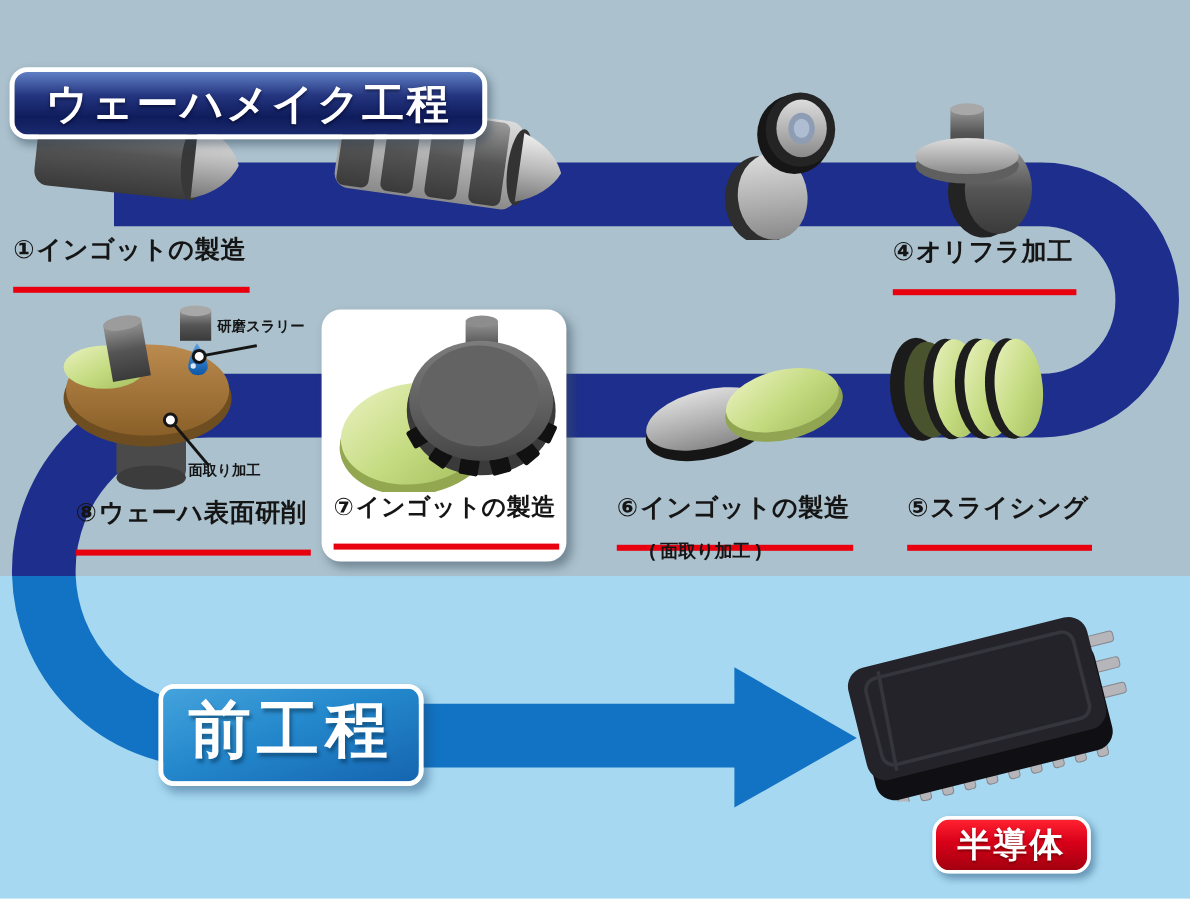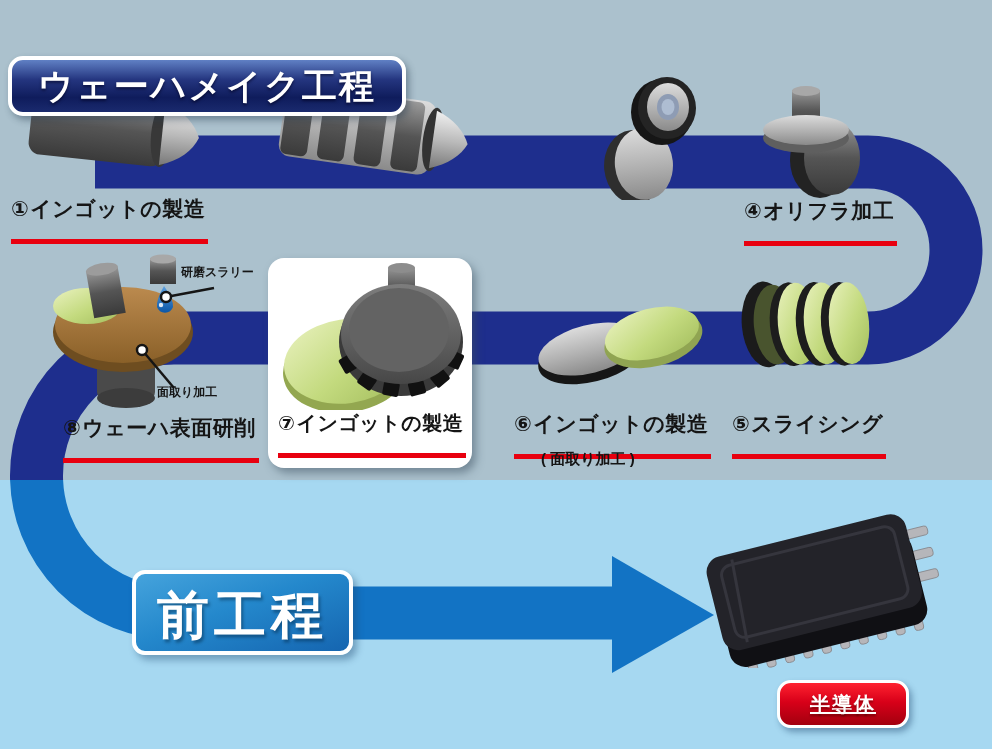--- a/index.html
+++ b/index.html
@@ -37,37 +37,37 @@
   .card7 .step{left:10px;top:154px;font-size:20px;}
 
   
   .anno{position:absolute;z-index:6;font-weight:bold;font-size:12px;color:#151515;white-space:nowrap;}
   #anno-svg{left:0;top:0;z-index:5;}
   .anno-line{stroke:#151515;stroke-width:2.5;}
   .anno-dot{fill:#fff;stroke:#151515;stroke-width:2.5;}
 
   
   .flow-box{position:absolute;z-index:3;border:4px solid #fff;border-radius:13px;
-    display:flex;align-items:flex-end;justify-content:center;
+    display:flex;align-items:flex-start;justify-content:center;
     box-shadow:4px 5px 7px rgba(30,70,110,.4);}
   .flow-box span{color:#fff;font-weight:bold;font-size:52px;letter-spacing:5px;
     text-shadow:2px 3px 3px rgba(0,40,70,.45);white-space:nowrap;}
   .front-box{left:132px;top:570px;width:213px;height:77px;
     background:linear-gradient(160deg,#45a3dc 0%,#2488cc 45%,#1565b0 100%);}
   .back-box{left:368px;top:570px;width:214px;height:74px;
     background:linear-gradient(160deg,#25b37e 0%,#14a06a 45%,#0c9158 100%);}
 
   
   .chip-badge{left:777px;top:680px;width:126px;height:42px;z-index:4;
     border:3px solid #fff;border-radius:14px;
     background:linear-gradient(180deg,#ff2230 0%,#d80019 45%,#a3000f 100%);
     box-shadow:3px 4px 6px rgba(30,70,110,.45);
     display:flex;align-items:center;justify-content:center;}
-  .chip-badge span{color:#fff;font-weight:bold;font-size:20px;letter-spacing:2px;
-    text-shadow:0 2px 2px rgba(80,0,0,.6);white-space:nowrap;text-decoration:underline;}
+  .chip-badge span{color:#fff;font-weight:bold;font-size:28px;letter-spacing:2px;
+    text-shadow:0 2px 2px rgba(80,0,0,.6);white-space:nowrap;}
 
   .illus{z-index:2;}
 </style>
 </head>
 <body>
 
 <div class="stage">
 
   <svg width="0" height="0" style="position:absolute">
     <defs>
@@ -238,21 +238,21 @@
   </svg>
   <div class="anno" style="left:181px;top:264px">研磨スラリー</div>
   <div class="anno" style="left:157px;top:384px">面取り加工</div>
 
   <div class="step" style="left:11px;top:197px">
     <span class="num">①</span><span>インゴットの製造</span>
   </div>
   <div class="step" style="left:744px;top:199px">
     <span class="num">④</span><span>オリフラ加工</span>
   </div>
-  <div class="step" style="left:732px;top:412px">
+  <div class="step" style="left:756px;top:412px">
     <span class="num">⑤</span><span>スライシング</span>
   </div>
   <div class="step" style="left:514px;top:412px">
     <span class="num">⑥</span><span>インゴットの製造</span>
   </div>
   <div class="sub-label" style="left:541px;top:450px">( 面取り加工 )</div>
   <div class="step" style="left:63px;top:416px">
     <span class="num">⑧</span><span>ウェーハ表面研削</span>
   </div>
 

